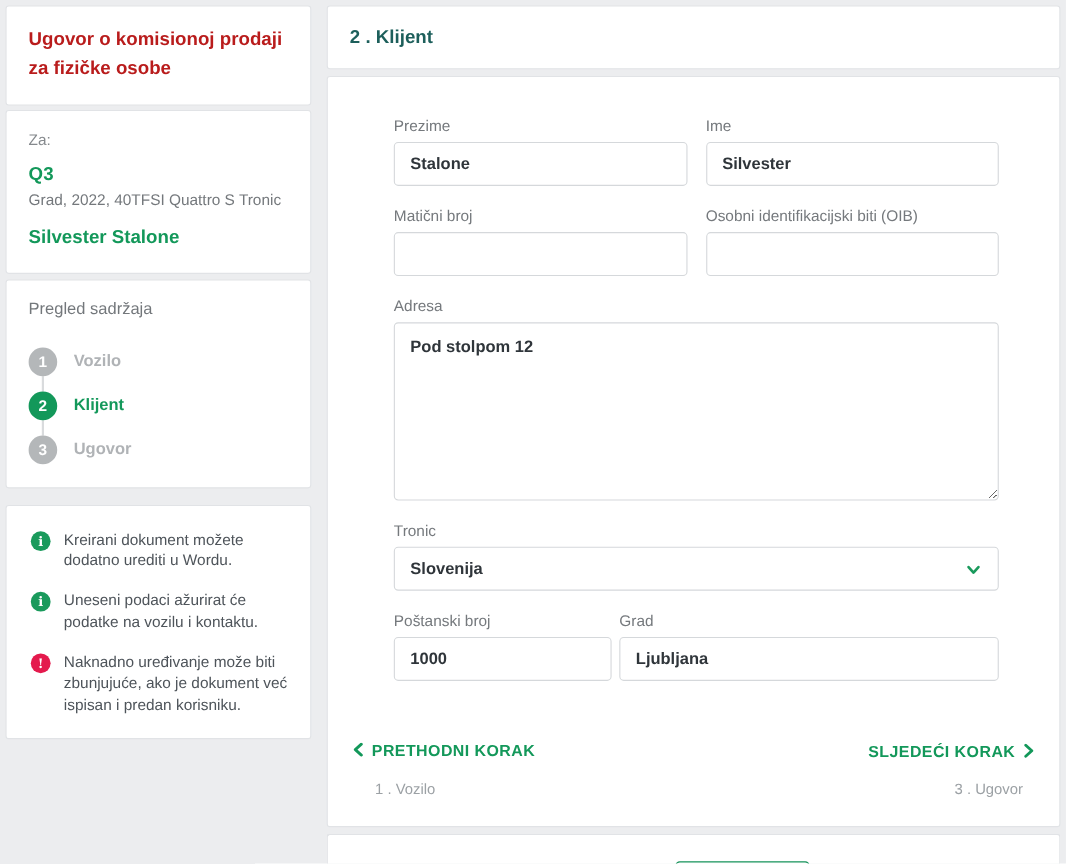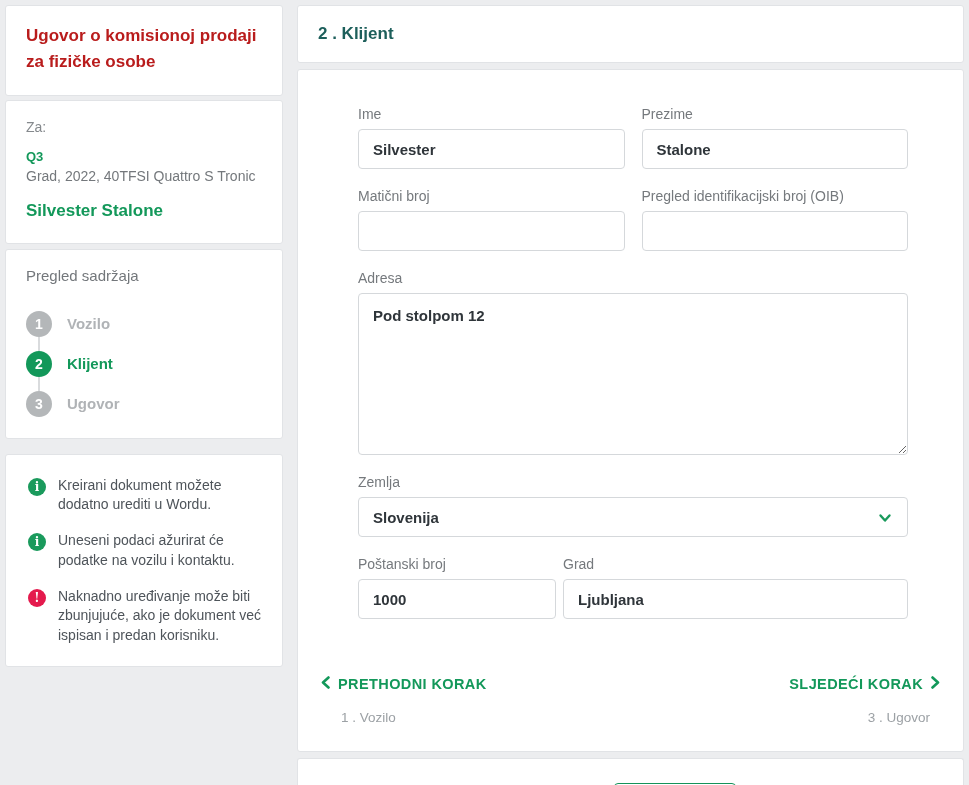--- a/index.html
+++ b/index.html
@@ -19,21 +19,21 @@
 
   
   .sidebar { width:278px; display:flex; flex-direction:column; }
   .sidebar .card { width:100%; }
   .title-card { padding:17px 20px 19px; }
   .title-card h1 {
     font-size:17px; font-weight:700; color:#b91c1c; line-height:1.55;
   }
   .context-card { margin-top:4px; padding:18px 20px 22px; }
   .ctx-za { font-size:14px; color:#85898d; }
-  .ctx-model { font-size:13px; font-weight:700; color:#13985a; margin-top:14px; }
+  .ctx-model { font-size:17px; font-weight:700; color:#13985a; margin-top:14px; }
   .ctx-details { font-size:14px; color:#74787c; margin-top:4px; }
   .ctx-client { font-size:17px; font-weight:700; color:#13985a; margin-top:17px; }
 
   .toc-card { margin-top:5px; padding:17px 20px 14px; }
   .toc-title { font-size:15px; color:#73777b; margin-bottom:20px; }
   .steps { display:flex; flex-direction:column; }
   .step { position:relative; display:flex; align-items:center; gap:15px; padding:7px 0; cursor:pointer; }
   .step + .step::before {
     content:""; position:absolute; left:12px; top:-7px; height:14px; width:2px;
     background:#d9dbdd;
@@ -181,44 +181,44 @@
 
     <section class="card header-card">
       <h2>2 . Klijent</h2>
     </section>
 
     <section class="card body-card">
       <div class="form">
 
         <div class="grid2">
           <div class="field">
+            <label class="field-label">Prezime</label>
+            <input class="text-input" type="text" value="Stalone" style="">
+          </div>
+          <div class="field">
             <label class="field-label">Ime</label>
             <input class="text-input" type="text" value="Silvester" style="">
           </div>
           <div class="field">
-            <label class="field-label">Prezime</label>
-            <input class="text-input" type="text" value="Stalone" style="">
-          </div>
-          <div class="field">
             <label class="field-label">Matični broj</label>
             <input class="text-input" type="text" value="" style="">
           </div>
           <div class="field">
-            <label class="field-label">Pregled identifikacijski broj (OIB)</label>
+            <label class="field-label">Osobni identifikacijski biti (OIB)</label>
             <input class="text-input" type="text" value="" style="">
           </div>
         </div>
 
         <div class="field area-field">
           <label class="field-label">Adresa</label>
           <textarea class="text-input" style="">Pod stolpom 12</textarea>
         </div>
 
         <div class="field select-field">
-          <label class="field-label">Zemlja</label>
+          <label class="field-label">Tronic</label>
           <div class="select-box" role="combobox">
             <span>Slovenija</span>
             <span class="chev">
               <svg width="16" height="16" viewBox="0 0 16 16" fill="none">
                 <polyline points="3.5,5.5 8,10.5 12.5,5.5" stroke="#1a9a5c" stroke-width="2.4" stroke-linecap="round" stroke-linejoin="round"></polyline>
               </svg>
             </span>
           </div>
         </div>
 

